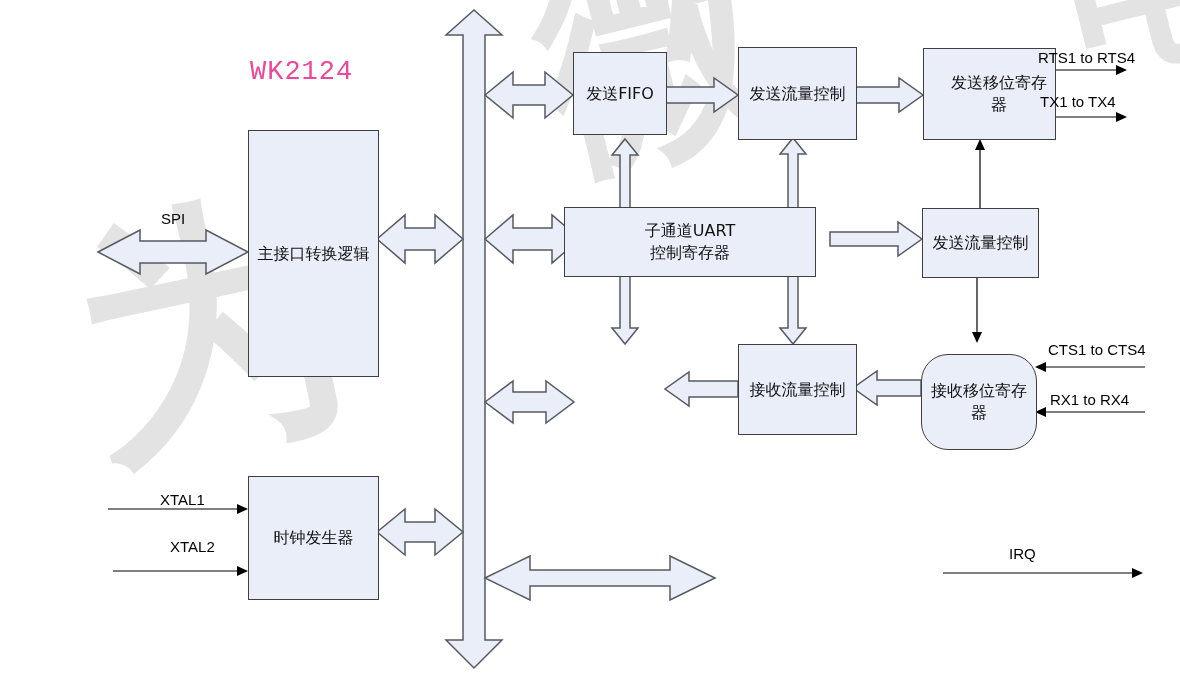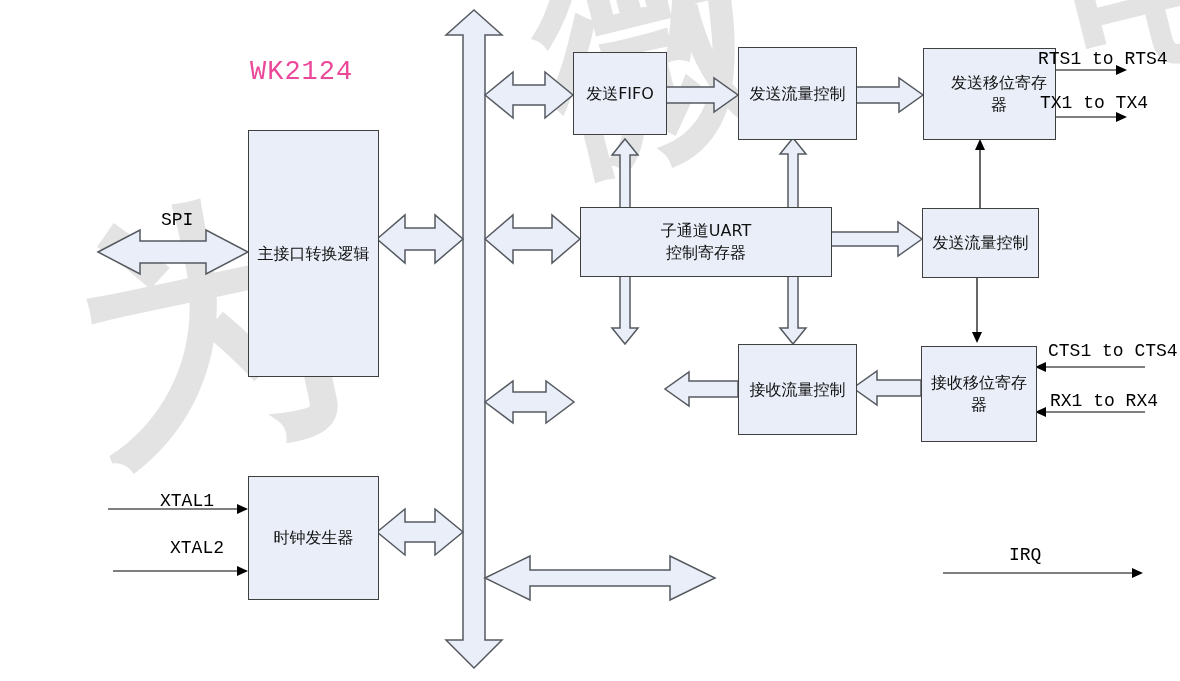--- a/index.html
+++ b/index.html
@@ -16,22 +16,22 @@
   .blockarrow{fill:#e9eef8;stroke:#555a60;stroke-width:1.5;}
   .busarrow{fill:#e9eef8;stroke:#555a60;stroke-width:1.5;}
   .thinline{stroke:#000;stroke-width:1.2;fill:none;}
   .thinhead{fill:#000;stroke:none;}
   .block{
     position:absolute;z-index:2;background:#e9eef8;border:1px solid #3f3f3f;
     display:flex;align-items:center;justify-content:center;text-align:center;
     font-size:16px;color:#111;white-space:pre-line;line-height:1.35;
   }
   .pin{
-    position:absolute;z-index:3;font-family:Liberation Mono, monospace;
-    font-size:18px;color:#000;white-space:nowrap;
+    position:absolute;z-index:3;font-family:Liberation Sans, sans-serif;
+    font-size:15px;color:#000;white-space:nowrap;
   }
   .title{
     position:absolute;z-index:3;font-family:"Liberation Mono","DejaVu Sans Mono",monospace;
     font-size:27px;color:#ec4899;letter-spacing:1px;margin-left:8px;
   }
 </style>
 </head>
 <body>
 
 <div class="canvas">
@@ -108,29 +108,29 @@
 
   <div class="block" style="left:248px;top:130px;width:129px;height:245px;">主接口转换逻辑</div>
 
   <div class="block" style="left:738px;top:47px;width:117px;height:91px;">发送流量控制</div>
 
   <div class="block" style="left:573px;top:52px;width:92px;height:81px;">发送FIFO</div>
 
   <div class="block" style="left:923px;top:48px;width:112px;height:90px;padding-left:19px;">发送移位寄存
 器</div>
 
-  <div class="block" style="left:580px;top:207px;width:250px;height:68px;text-align:center;">子通道UART
+  <div class="block" style="left:564px;top:207px;width:250px;height:68px;text-align:center;">子通道UART
 控制寄存器</div>
 
   <div class="block" style="left:922px;top:208px;width:115px;height:68px;">发送流量控制</div>
 
 
   <div class="block" style="left:738px;top:344px;width:117px;height:89px;">接收流量控制</div>
 
-  <div class="block" style="left:921px;top:346px;width:114px;height:94px;">接收移位寄存
+  <div class="block" style="left:921px;top:354px;width:114px;height:94px;border-radius:27px;">接收移位寄存
 器</div>
 
   <div class="block" style="left:248px;top:476px;width:129px;height:122px;">时钟发生器</div>
 
 
   <div class="pin" style="left:161px;top:210px;">SPI</div>
   <div class="pin" style="left:160px;top:491px;">XTAL1</div>
   <div class="pin" style="left:170px;top:538px;">XTAL2</div>
   <div class="pin" style="left:1038px;top:49px;">RTS1 to RTS4</div>
   <div class="pin" style="left:1040px;top:93px;">TX1 to TX4</div>

